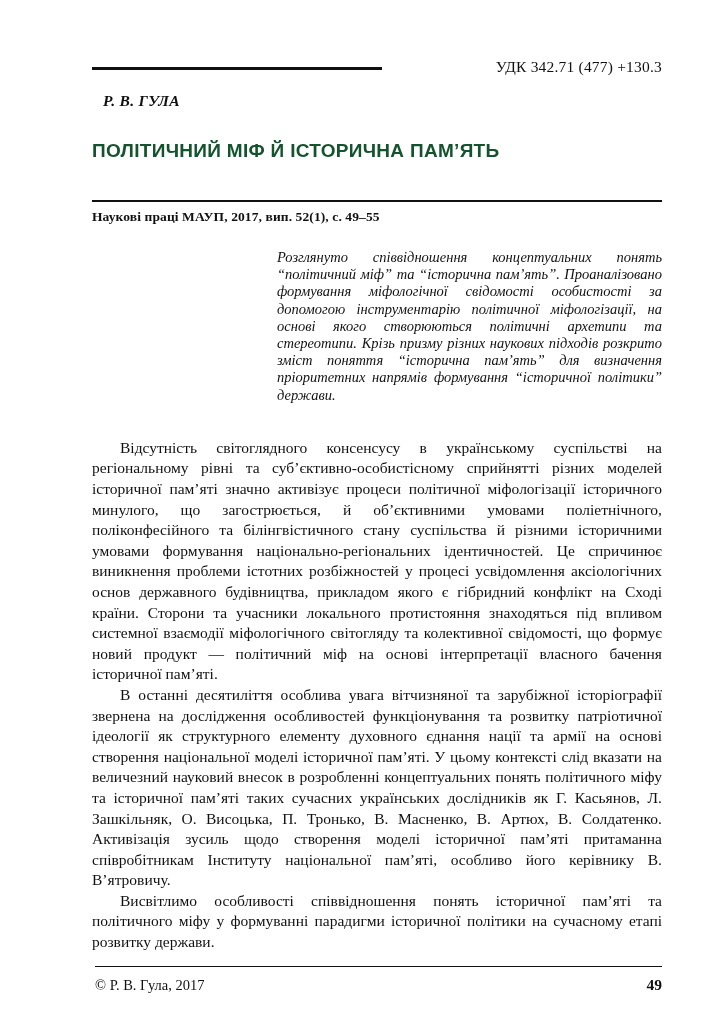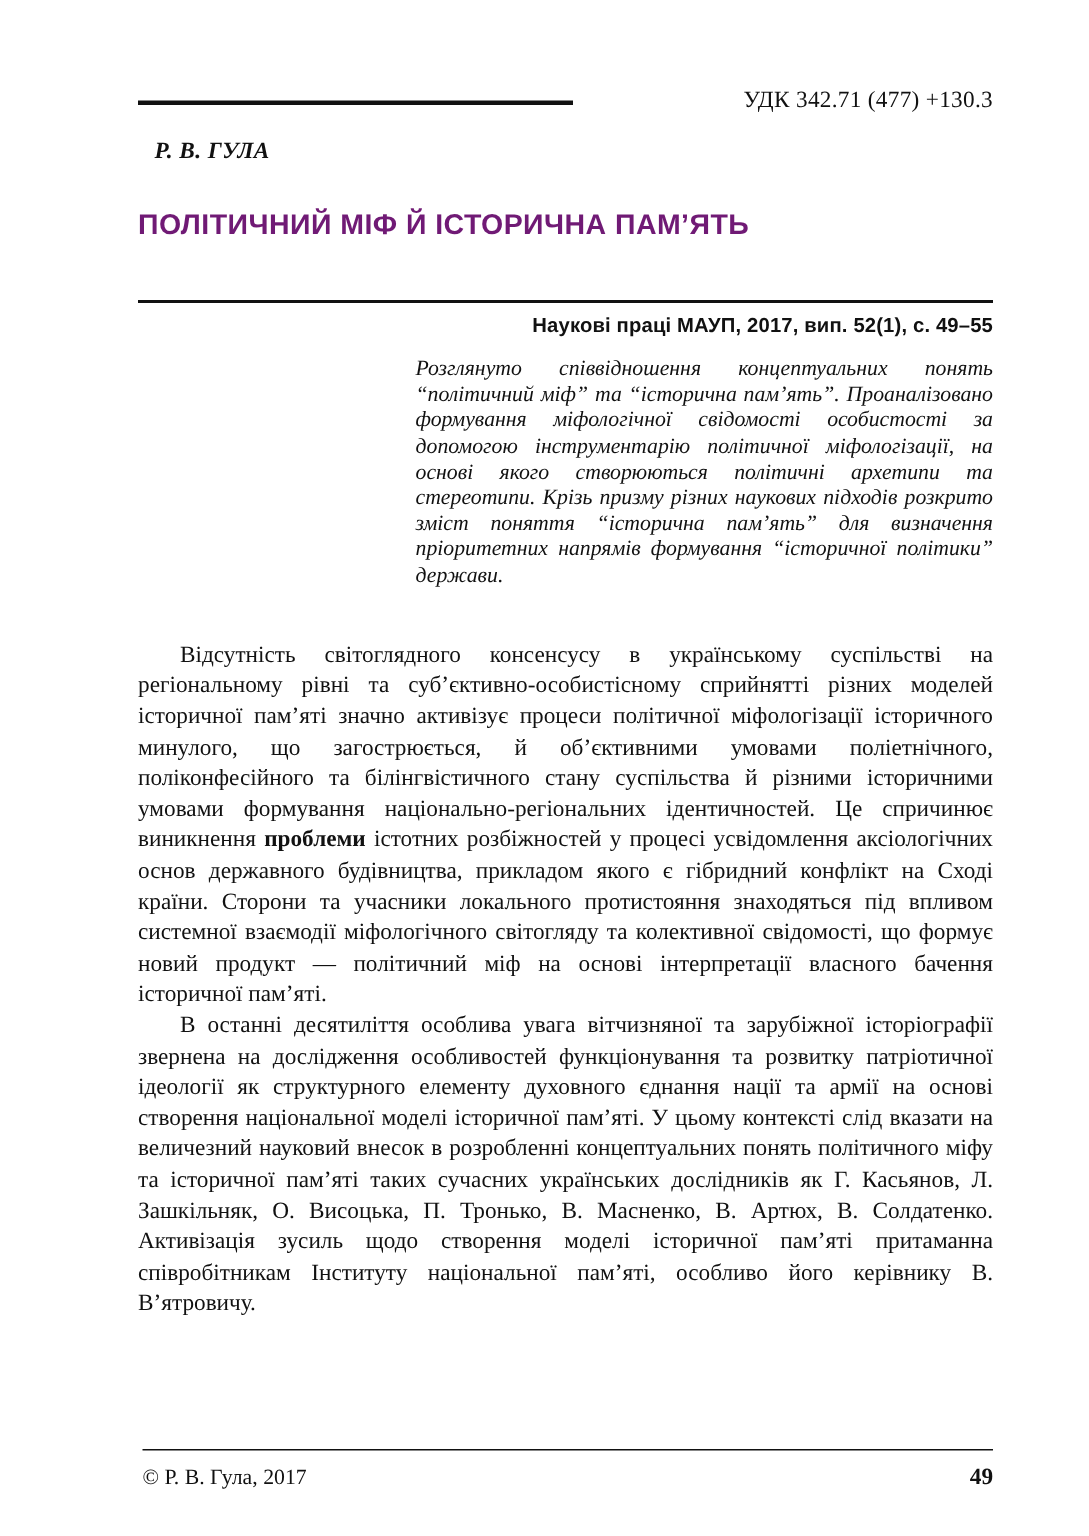--- a/index.html
+++ b/index.html
@@ -48,54 +48,54 @@
     margin-top: 7px;
     font-style: italic;
     font-size: 15.5px;
   }
   .title {
     margin-top: 30px;
     font-family: "Liberation Sans", "DejaVu Sans", sans-serif;
     font-weight: bold;
     font-size: 19px;
     letter-spacing: 0.3px;
-    color: #701a75;
+    color: #14532d;
   }
   .journal-rule {
     margin-top: 38px;
     height: 2px;
     background: #111;
   }
   .journal-line {
     margin-top: 7px;
-    text-align: right;
-    font-family: Liberation Sans, sans-serif;
+    text-align: left;
+    font-family: Liberation Serif, serif;
     font-weight: bold;
     font-size: 13.5px;
     letter-spacing: 0.1px;
   }
   .abstract {
-    margin-top: 14px;
+    margin-top: 24px;
     margin-left: 185px;
     font-style: italic;
     font-size: 14.5px;
     line-height: 17.2px;
     text-align: justify;
   }
   .body-text {
     margin-top: 34px;
     font-size: 15.5px;
     line-height: 20.6px;
     text-align: justify;
   }
   .body-text p {
     text-indent: 28px;
   }
   .body-text .bold-word {
-    font-weight: bold;
+    font-weight: normal;
   }
   .footer {
     position: absolute;
     left: 95px;
     right: 64px;
     bottom: 30px;
     border-top: 1.5px solid #111;
     padding-top: 9px;
     display: flex;
     justify-content: space-between;
@@ -125,20 +125,21 @@
     <h1 class="title">ПОЛІТИЧНИЙ МІФ Й ІСТОРИЧНА ПАМ’ЯТЬ</h1>
 
     <div class="journal-rule"></div>
     <div class="journal-line">Наукові праці МАУП, 2017, вип. 52(1), с. 49–55</div>
 
     <div class="abstract">Розглянуто співвідношення концептуальних понять “політичний міф” та “історична пам’ять”. Проаналізовано формування міфологічної свідомості особистості за допомогою інструментарію політичної міфологізації, на основі якого створюються політичні архетипи та стереотипи. Крізь призму різних наукових підходів розкрито зміст поняття “історична пам’ять” для визначення пріоритетних напрямів формування “історичної політики” держави.</div>
 
     <div class="body-text">
       <p><span>Відсутність світоглядного консенсусу в українському суспільстві на регіональному рівні та суб’єктивно-особистісному сприйнятті різних моделей історичної пам’яті значно активізує процеси політичної міфологізації історичного минулого, що загострюється, й об’єктивними умовами поліетнічного, поліконфесійного та білінгвістичного стану суспільства й різними історичними умовами формування національно-регіональних ідентичностей. Це спричинює виникнення </span><span class="bold-word">проблеми</span><span> істотних розбіжностей у процесі усвідомлення аксіологічних основ державного будівництва, прикладом якого є гібридний конфлікт на Сході країни. Сторони та учасники локального протистояння знаходяться під впливом системної взаємодії міфологічного світогляду та колективної свідомості, що формує новий продукт — політичний міф на основі інтерпретації власного бачення історичної пам’яті.</span></p>
       <p>В останні десятиліття особлива увага вітчизняної та зарубіжної історіографії звернена на дослідження особливостей функціонування та розвитку патріотичної ідеології як структурного елементу духовного єднання нації та армії на основі створення національної моделі історичної пам’яті. У цьому контексті слід вказати на величезний науковий внесок в розробленні концептуальних понять політичного міфу та історичної пам’яті таких сучасних українських дослідників як Г. Касьянов, Л. Зашкільняк, О. Висоцька, П. Тронько, В. Масненко, В. Артюх, В. Солдатенко. Активізація зусиль щодо створення моделі історичної пам’яті притаманна співробітникам Інституту національної пам’яті, особливо його керівнику В. В’ятровичу.</p>
+      <p>Висвітлимо особливості співвідношення понять історичної пам’яті та політичного міфу у формуванні парадигми історичної політики на сучасному етапі розвитку держави.</p>
     </div>
 
   </div>
 
   <div class="footer">
     <span class="copyright">© Р. В. Гула, 2017</span>
     <span class="page-number">49</span>
   </div>
 </div>
 

